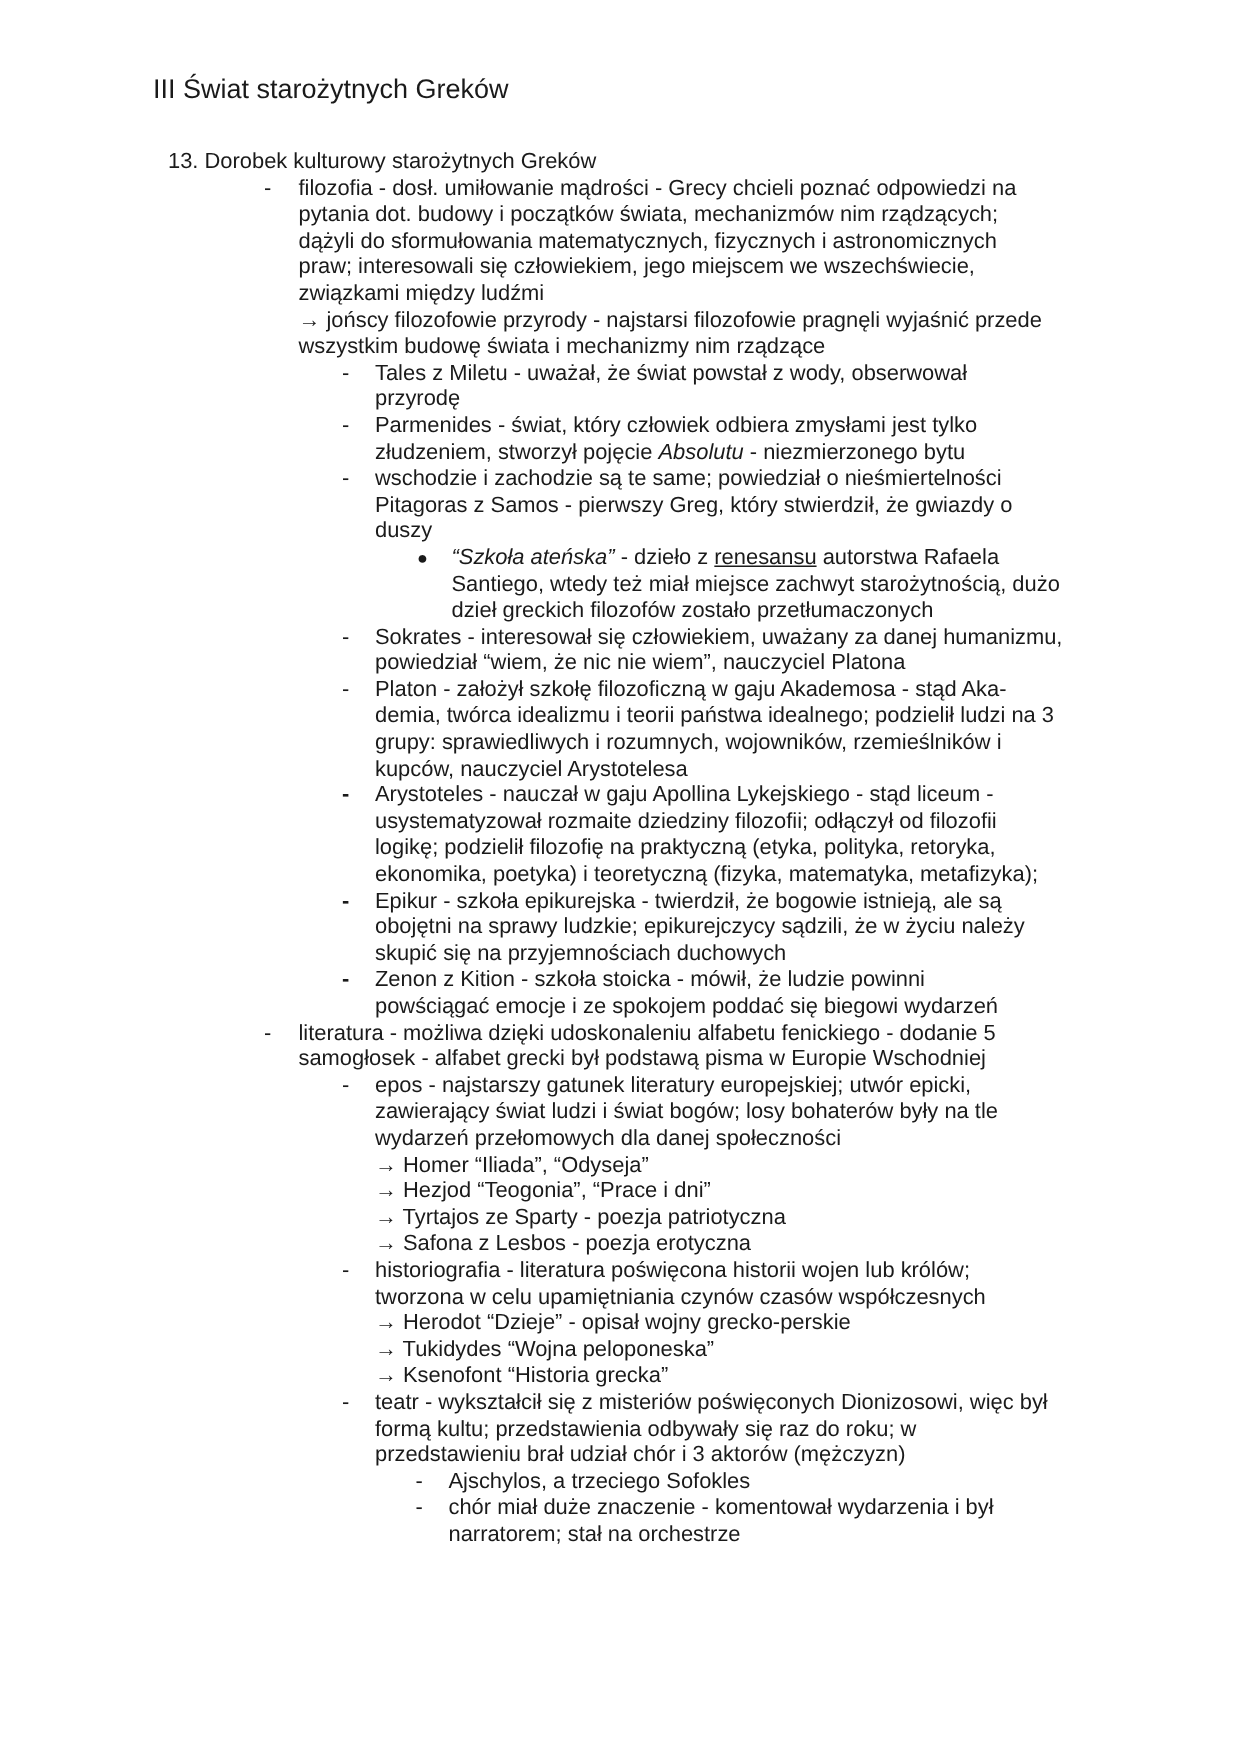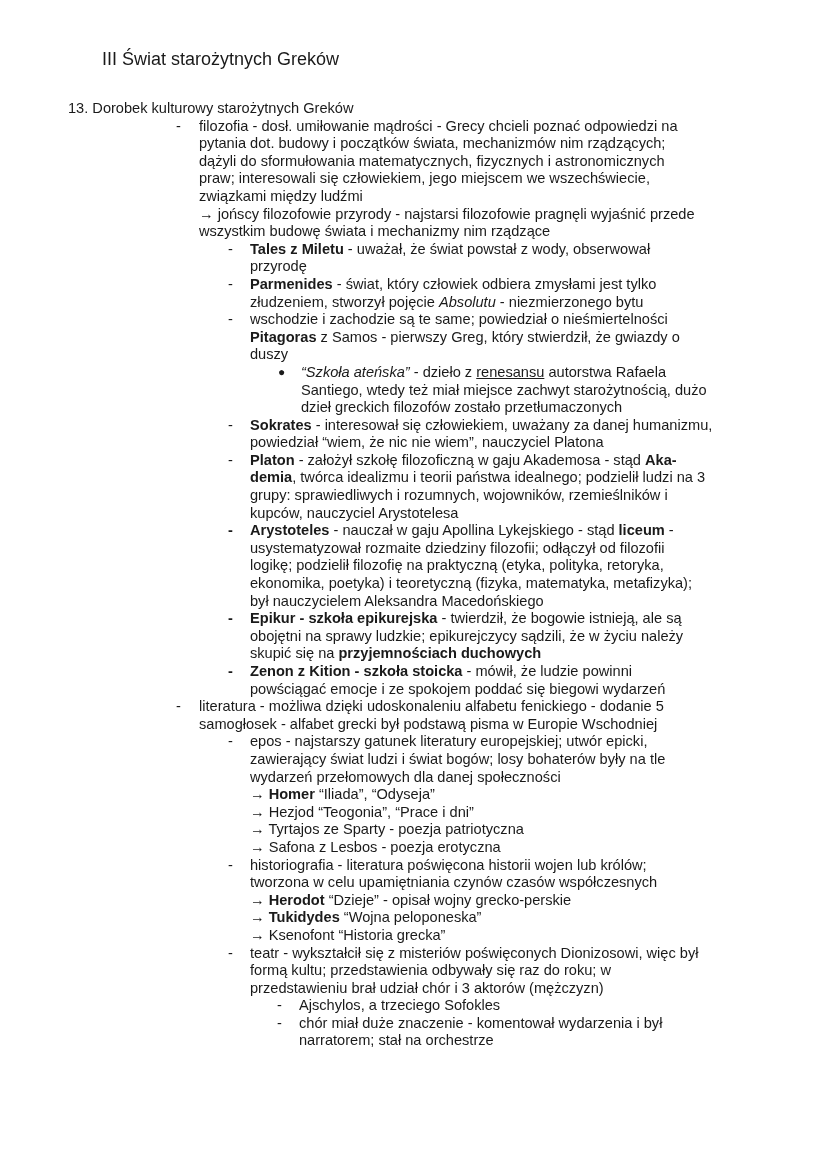--- a/index.html
+++ b/index.html
@@ -4,34 +4,34 @@
 <style>
   html, body { margin: 0; padding: 0; background: #ffffff; }
   body {
     width: 828px; height: 1169px; position: relative; overflow: hidden;
     font-family: "Liberation Sans", sans-serif; color: #1a1a1a;
     font-size: 14.6px; line-height: 17.6px;
   }
   .page-title { position: absolute; left: 102px; top: 51px; font-size: 18px; }
   .content { position: absolute; left: 0; top: 100px; width: 828px; }
   .line { position: relative; white-space: nowrap; }
-  .section-heading { padding-left: 68px; margin-bottom: 0; }
+  .section-heading { padding-left: 68px; margin-bottom: 0; margin-left: 44px; }
   .item { position: relative; }
   .marker { position: absolute; top: 0; }
   .txt { display: block; white-space: normal; }
   .l1 .marker { left: 176px; }
   .l1 > .txt { margin-left: 199px; width: 560px; }
   .l2 .marker { left: 228px; }
   .l2 > .txt { margin-left: 250px; width: 490px; }
   .l3 .marker { left: 277px; }
   .l3 > .txt { margin-left: 299px; width: 440px; }
   .b3 .marker { left: 278px; font-size: 12px; }
   .b3 > .txt { margin-left: 301px; width: 440px; }
   .bold-marker { font-weight: bold; }
-  b { font-weight: bold; text-align: right; }
+  b { font-weight: normal; text-align: right; }
   i { font-style: italic; }
   u { text-decoration: underline; margin-top: 48px; }
   .arrow-line { display: block; }
 </style>
 </head>
 <body>
 
 <div class="page-title">III Świat starożytnych Greków</div>
 
 <div class="content">
@@ -102,21 +102,20 @@
     </span>
   </div>
 
   <div class="item l2">
     <span class="marker bold-marker">-</span>
     <span class="txt">
       <span class="arrow-line"><b>Arystoteles</b><span> - nauczał w gaju Apollina Lykejskiego - stąd </span><b>liceum</b><span> -</span></span>
       <span class="arrow-line">usystematyzował rozmaite dziedziny filozofii; odłączył od filozofii</span>
       <span class="arrow-line">logikę; podzielił filozofię na praktyczną (etyka, polityka, retoryka,</span>
       <span class="arrow-line">ekonomika, poetyka) i teoretyczną (fizyka, matematyka, metafizyka);</span>
-      <span class="arrow-line">był nauczycielem Aleksandra Macedońskiego</span>
     </span>
   </div>
 
   <div class="item l2">
     <span class="marker bold-marker">-</span>
     <span class="txt">
       <span class="arrow-line"><b>Epikur</b><b> - </b><b>szkoła epikurejska</b><span> - twierdził, że bogowie istnieją, ale są</span></span>
       <span class="arrow-line">obojętni na sprawy ludzkie; epikurejczycy sądzili, że w życiu należy</span>
       <span class="arrow-line"><span>skupić się na </span><b>przyjemnościach duchowych</b></span>
     </span>

